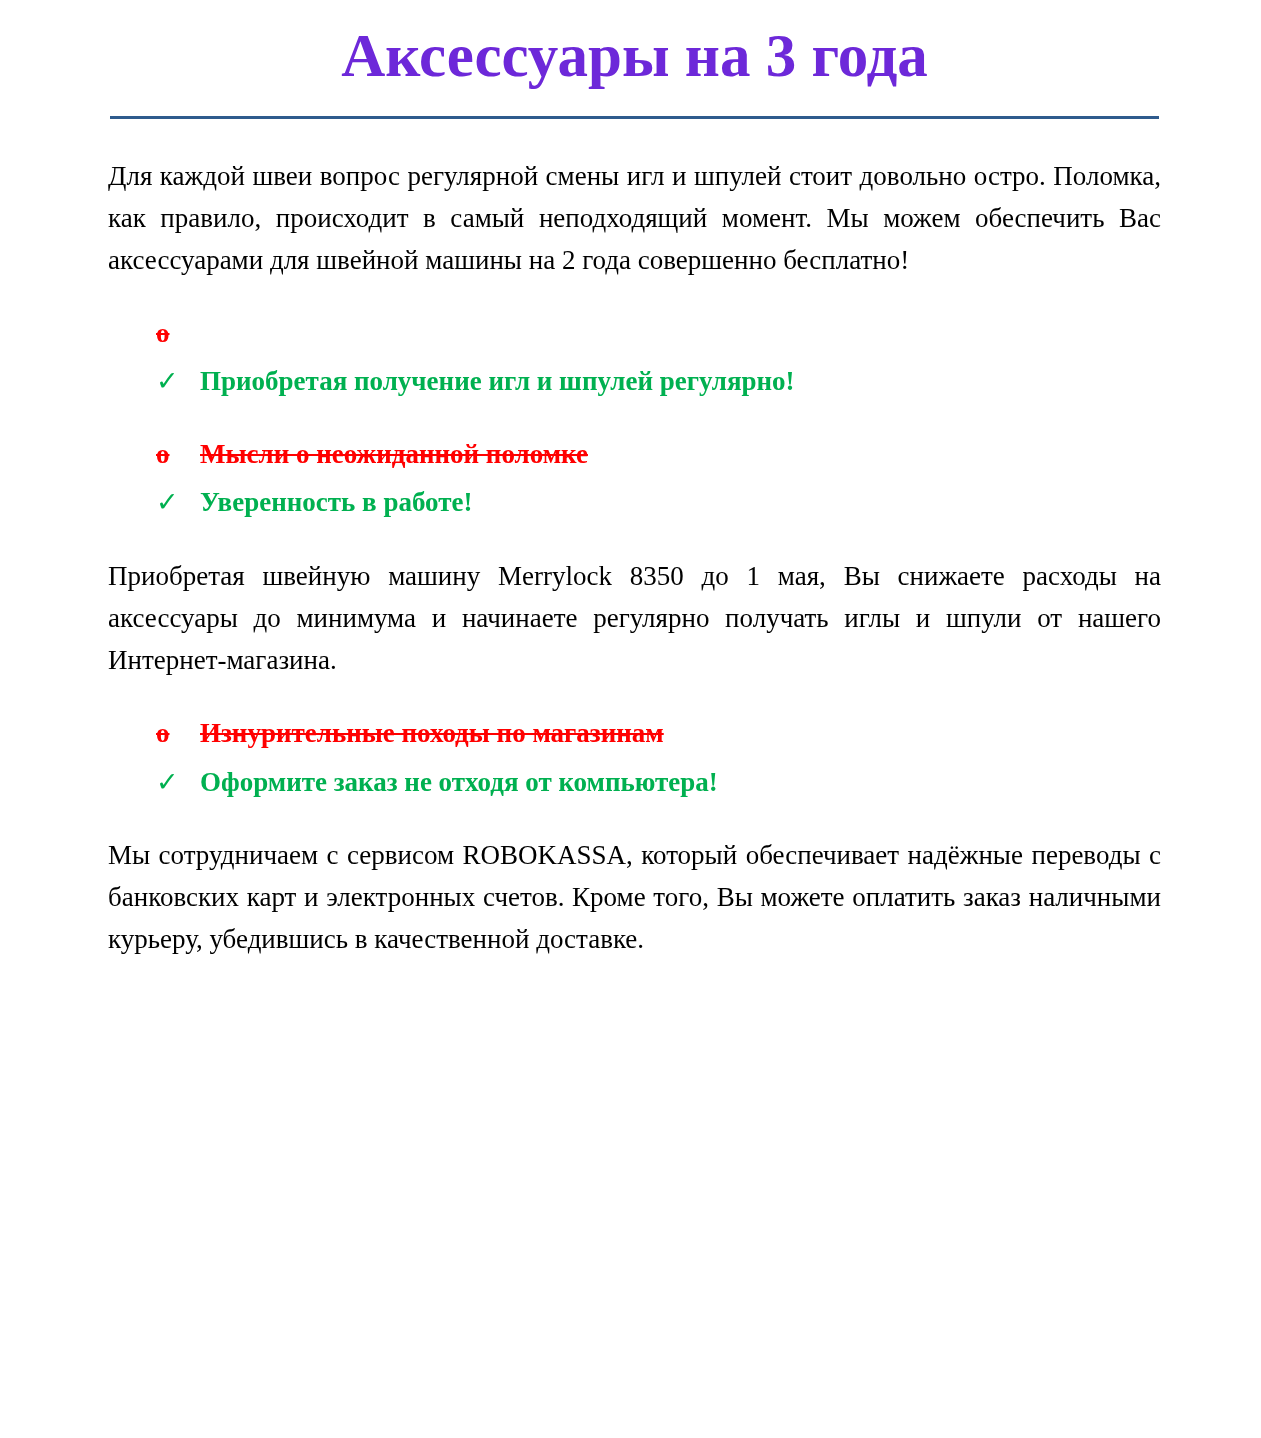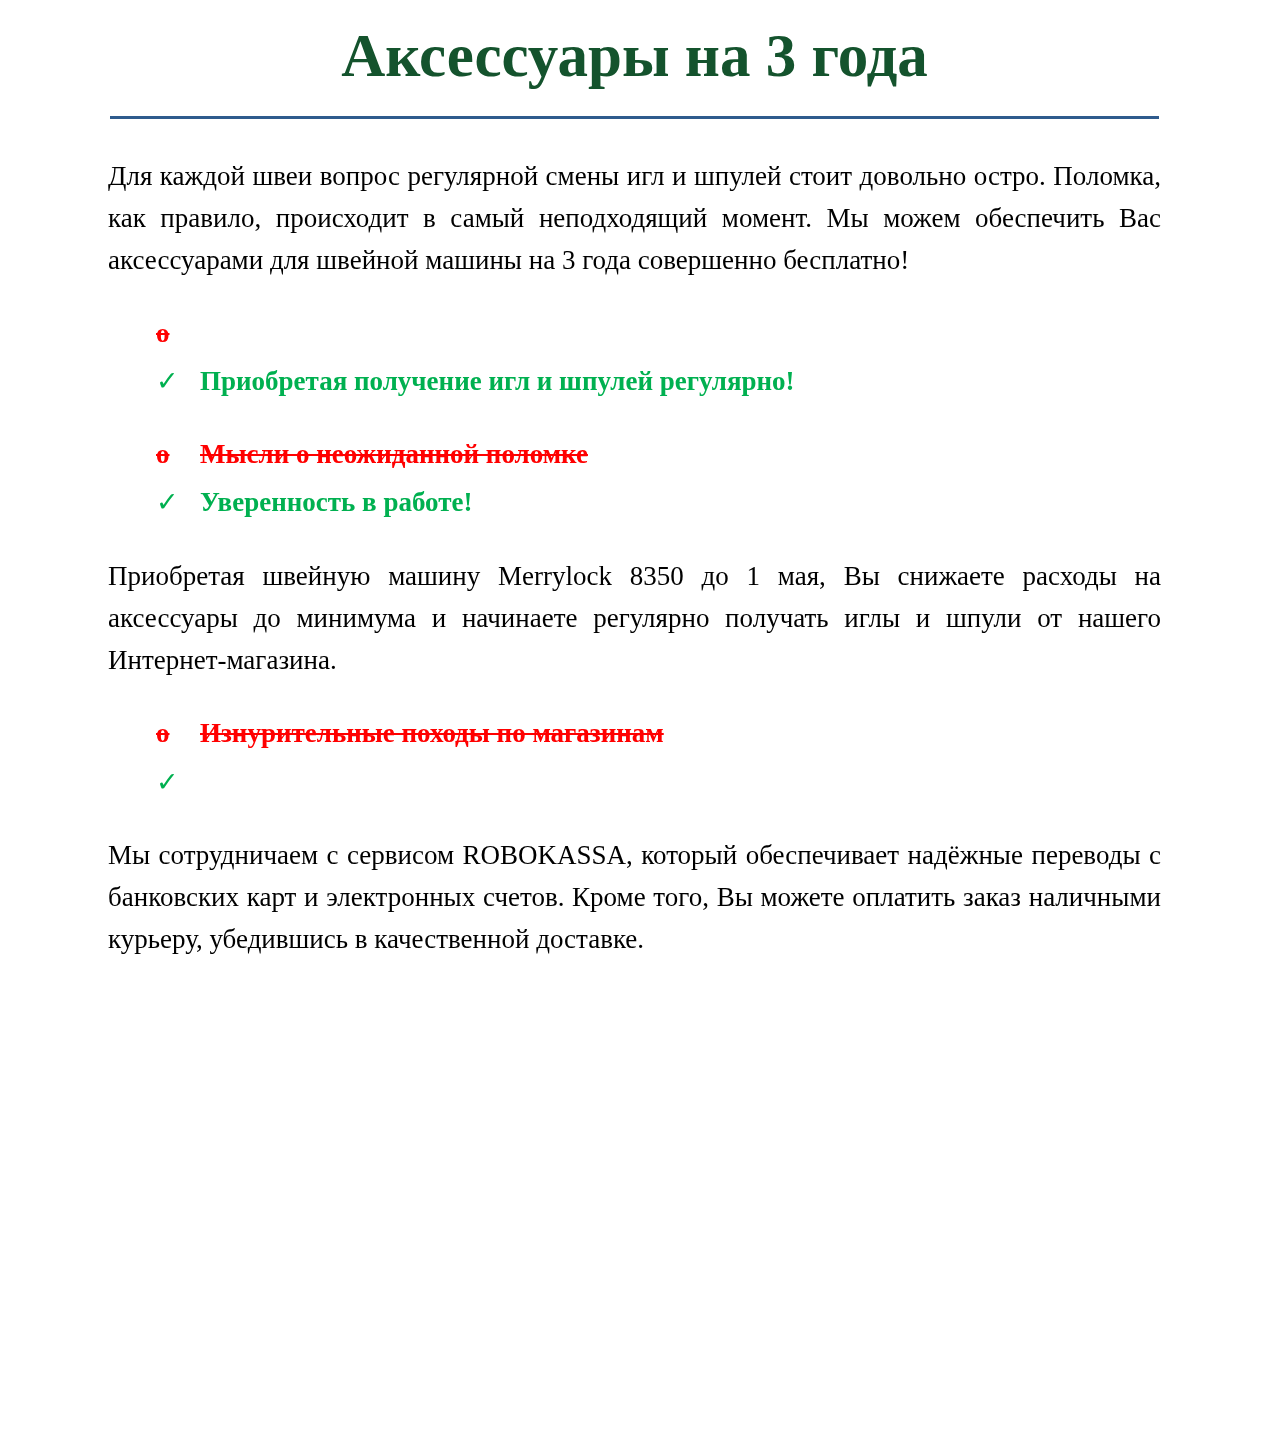--- a/index.html
+++ b/index.html
@@ -14,21 +14,21 @@
     background: #ffffff;
     padding: 6px 100px 40px 108px;
     font-family: "Liberation Serif", "DejaVu Serif", serif;
     color: #000000;
     position: relative;
   }
   
   h1.doc-title {
     margin: 4px 0 14px 0;
     text-align: center;
-    color: #14532d;
+    color: #6d28d9;
     font-weight: bold;
     font-size: 61px;
     line-height: 1.5;
   }
   h1.doc-title .t-line {
     display: block;
   }
   hr.title-rule {
     border: none;
     border-top: 3px solid #2F5B8D;
@@ -73,21 +73,21 @@
 <body>
 
 <div class="page">
 
   <h1 class="doc-title">
     <span class="t-line">Аксессуары на 3 года</span>
   </h1>
 
   <hr class="title-rule">
 
-  <p class="body">Для каждой швеи вопрос регулярной смены игл и шпулей стоит довольно остро. Поломка, как правило, происходит в самый неподходящий момент. Мы можем обеспечить Вас аксессуарами для швейной машины на 3 года совершенно бесплатно!</p>
+  <p class="body">Для каждой швеи вопрос регулярной смены игл и шпулей стоит довольно остро. Поломка, как правило, происходит в самый неподходящий момент. Мы можем обеспечить Вас аксессуарами для швейной машины на 2 года совершенно бесплатно!</p>
 
   <div class="list">
     <div class="list-row removed">
       <span class="marker">o</span>
     </div>
     <div class="list-row added">
       <span class="marker">✓</span>
       <span class="txt">Приобретая получение игл и шпулей регулярно!</span>
     </div>
   </div>
@@ -107,18 +107,19 @@
 
   <p class="body">Приобретая швейную машину Merrylock 8350 до 1 мая, Вы снижаете расходы на аксессуары до минимума и начинаете регулярно получать иглы и шпули от нашего Интернет-магазина.</p>
 
   <div class="list">
     <div class="list-row removed">
       <span class="marker">o</span>
       <span class="txt">Изнурительные походы по магазинам</span>
     </div>
     <div class="list-row added">
       <span class="marker">✓</span>
+      <span class="txt">Оформите заказ не отходя от компьютера!</span>
     </div>
   </div>
 
   <p class="body">Мы сотрудничаем с сервисом ROBOKASSA, который обеспечивает надёжные переводы с банковских карт и электронных счетов. Кроме того, Вы можете оплатить заказ наличными курьеру, убедившись в качественной доставке.</p>
 
 </div>
 
 </body></html>

